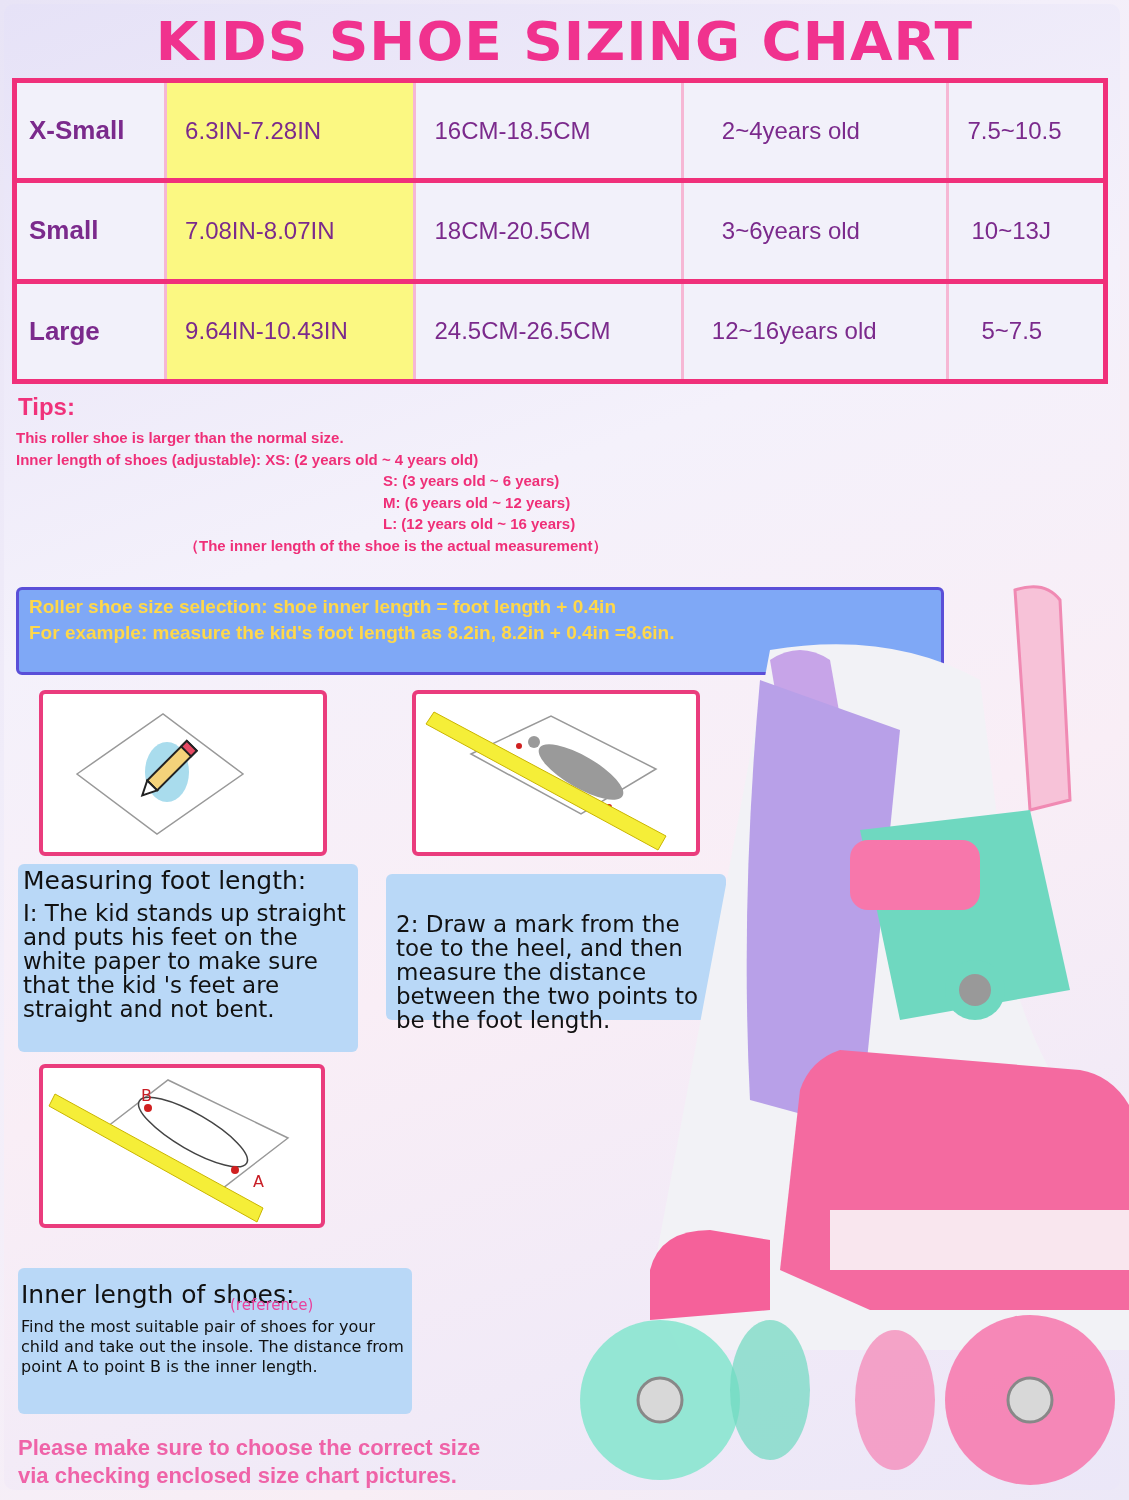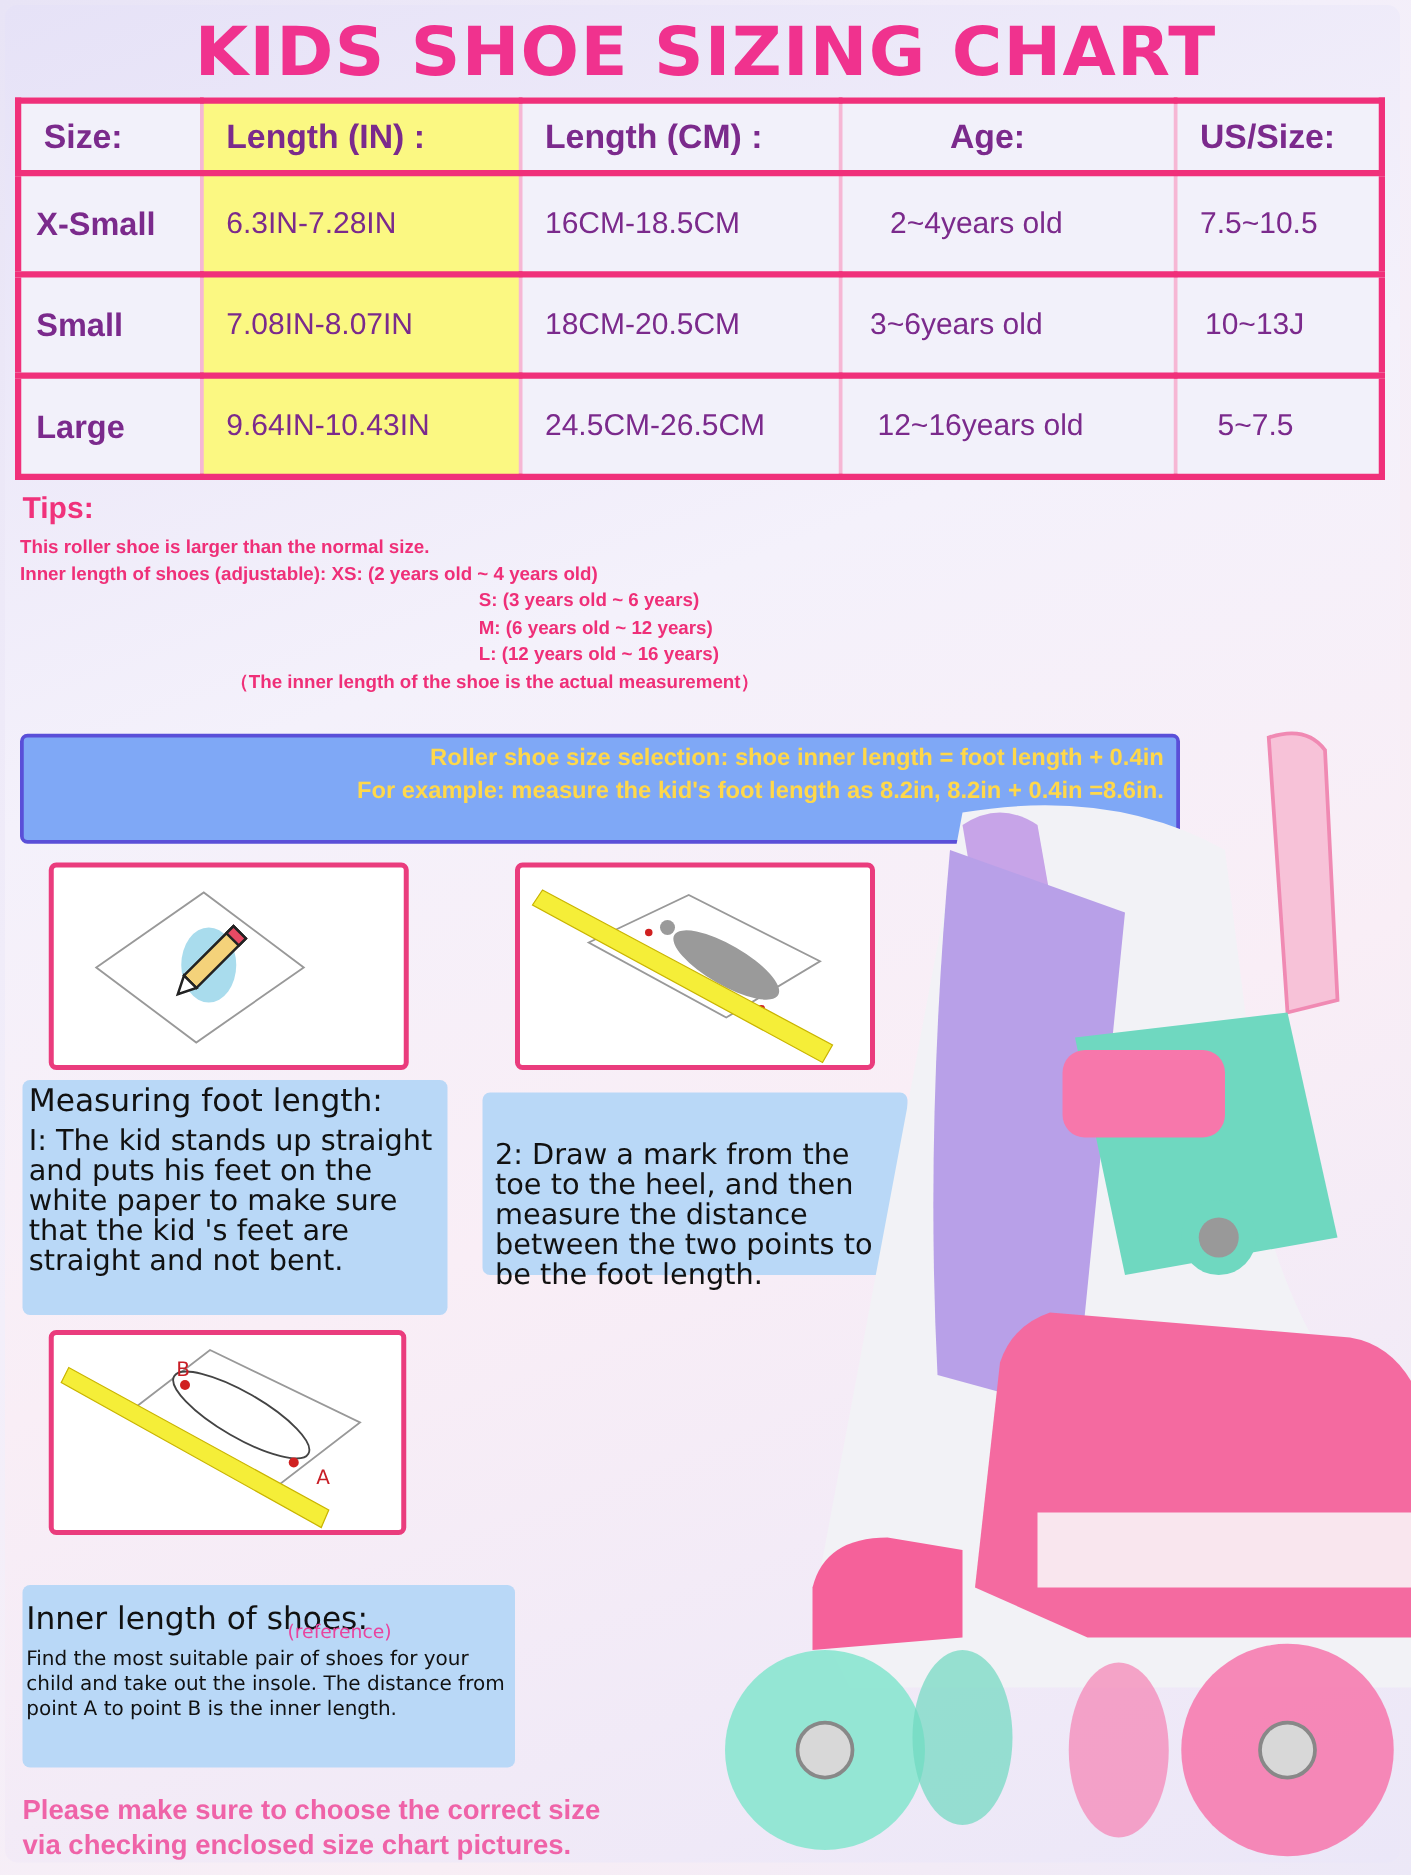--- a/index.html
+++ b/index.html
@@ -44,21 +44,20 @@
   .tips-head { position: absolute; left: 18px; top: 393px; font-size: 24px; font-weight: bold; color: #f0327b; font-family: "Liberation Sans", sans-serif; }
   .tips { position: absolute; left: 16px; top: 427px; font-size: 15px; font-weight: bold; color: #ef2f78; line-height: 21.6px; font-family: "Liberation Sans", sans-serif; }
   .tips .indent { padding-left: 367px; }
   .tips .center { padding-left: 168px; }
 
   .example-box {
     position: absolute; left: 16px; top: 587px; width: 928px; height: 88px;
     background: #7fa8f6; border: 3px solid #5a4fd8; border-radius: 6px;
     padding: 4px 10px; color: #ffd84a; font-weight: bold; font-size: 19px; line-height: 26px;
     font-family: "Liberation Sans", sans-serif;
-    text-align: right;
   }
   .example-box .pink { color: #f0307a; }
 
   .img-frame {
     position: absolute; border: 4px solid #ea3c7d; border-radius: 6px; background: #fff; overflow: hidden;
   }
   .info-box {
     position: absolute; background: #b9d8f7; border-radius: 6px;
     color: #111; font-family: "DejaVu Sans", sans-serif;
   }
@@ -74,39 +73,32 @@
 </style>
 </head>
 <body>
 
 <div class="page"></div>
 
 <div class="title">KIDS SHOE SIZING CHART</div>
 
 <table class="size-table">
   <tbody>
-      <tr>
-    <th style="width:147px">Size:</th>
-    <th class="hl" style="width:255px">Length (IN) :</th>
-    <th style="width:256px">Length (CM) :</th>
-    <th style="width:268px;padding-left:86px">Age:</th>
-    <th>US/Size:</th>
-  </tr>
   <tr>
     <td class="size-cell">X-Small</td>
     <td class="hl">6.3IN-7.28IN</td>
     <td>16CM-18.5CM</td>
     <td style="padding-left:38px">2~4years old</td>
     <td>7.5~10.5</td>
   </tr>
   <tr>
     <td class="size-cell">Small</td>
     <td class="hl">7.08IN-8.07IN</td>
     <td>18CM-20.5CM</td>
-    <td style="padding-left:22px">3~6years old</td>
+    <td style="padding-left:38px">3~6years old</td>
     <td style="padding-left:22px">10~13J</td>
   </tr>
   <tr>
     <td class="size-cell">Large</td>
     <td class="hl">9.64IN-10.43IN</td>
     <td>24.5CM-26.5CM</td>
     <td style="padding-left:28px">12~16years old</td>
     <td style="padding-left:32px">5~7.5</td>
   </tr>
 </tbody>

